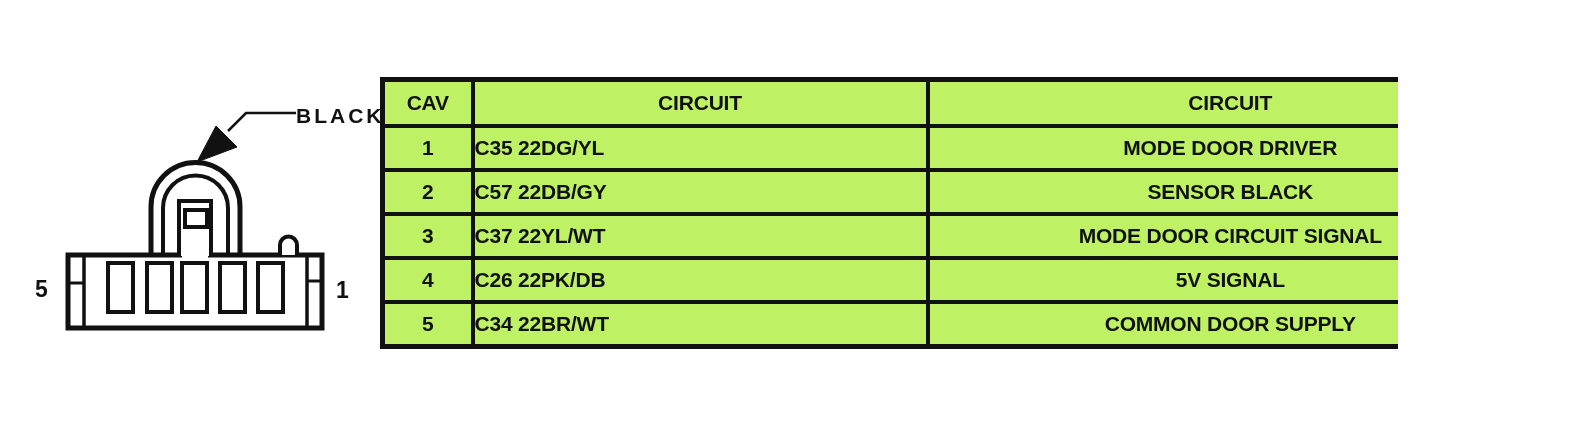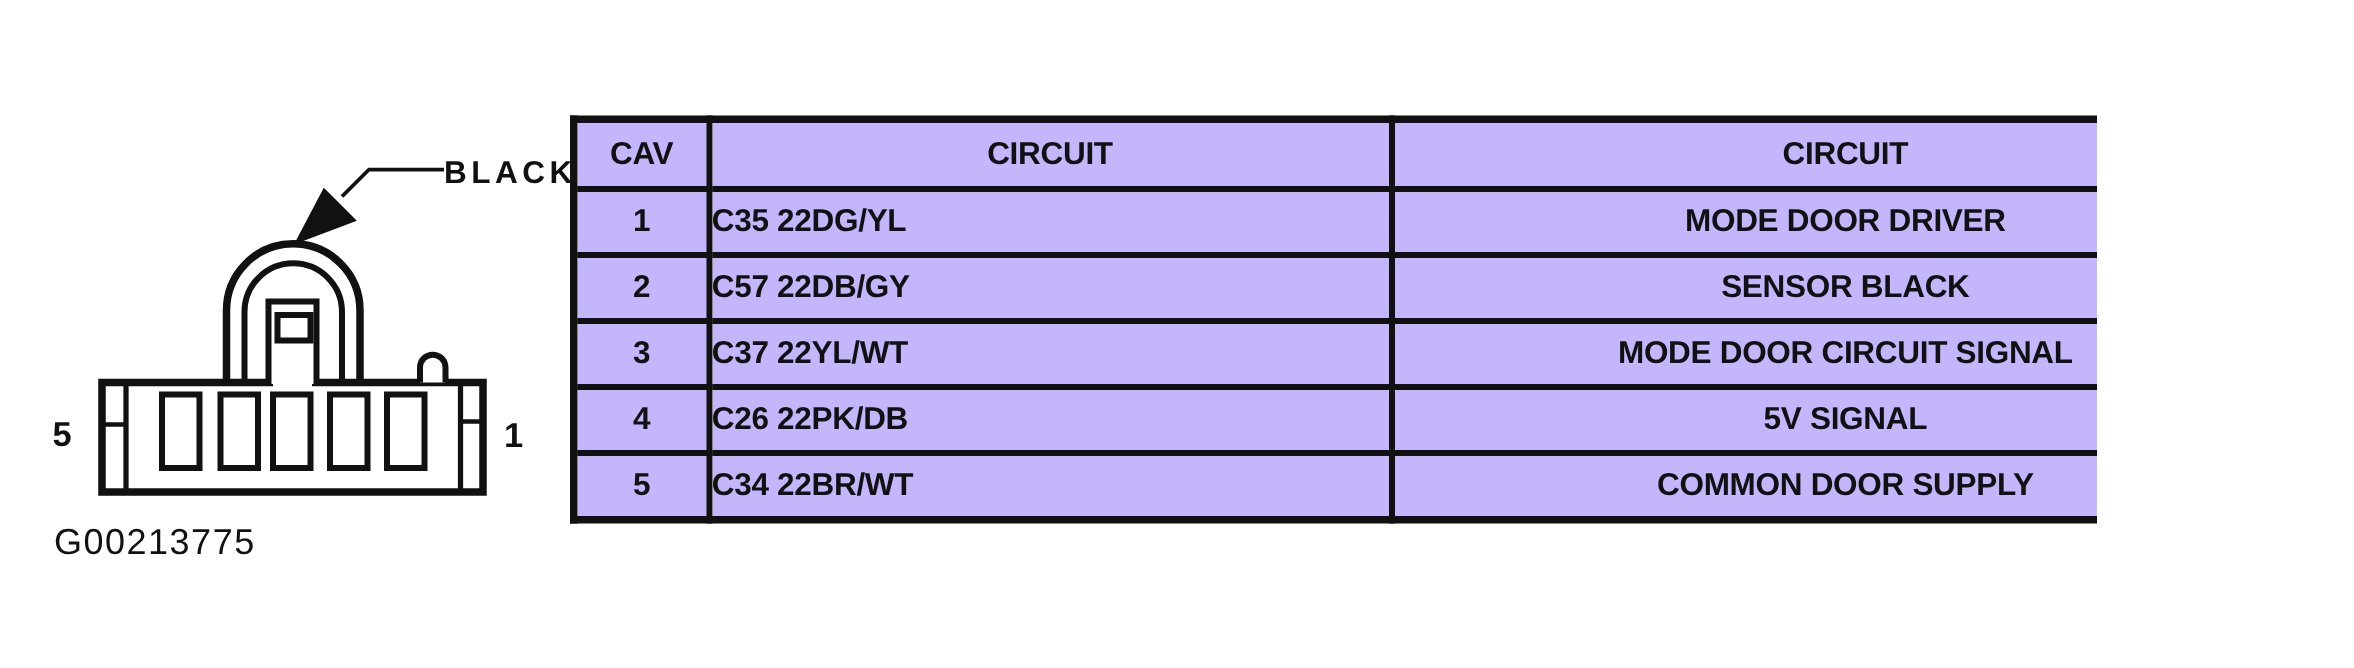--- a/index.html
+++ b/index.html
@@ -67,21 +67,21 @@
     border-collapse: collapse;
     table-layout: fixed;
   }
   .pinout-table td, .pinout-table th {
     border: 4px solid #111111;
     padding: 0;
     font-size: 21px;
     font-weight: bold;
     letter-spacing: -0.2px;
     color: #111111;
-    background: #c4b5fd;
+    background: #bef264;
     overflow: hidden;
   }
   .pinout-table {
     border: 5px solid #111111;
   }
   .col-cav   { width: 90px;  }
   .col-circ  { width: 455px; }
   .col-func  { width: 606px; }
   .pinout-table thead th { height: 42px; text-align: center; vertical-align: middle; }
   .pinout-table tbody tr { height: 44px; }
@@ -122,21 +122,20 @@
     <rect x="220" y="263" width="25" height="49" fill="#ffffff" stroke="#111111" stroke-width="4"></rect>
     <rect x="258" y="263" width="25" height="49" fill="#ffffff" stroke="#111111" stroke-width="4"></rect>
 
     <polyline points="296,113 246,113 228,131" fill="none" stroke="#111111" stroke-width="2.5"></polyline>
     <polygon points="197,162 216,126 237,147" fill="#111111" stroke="#111111"></polygon>
   </svg>
 
   <span class="lbl lbl-black">BLACK</span>
   <span class="lbl lbl-pin5">5</span>
   <span class="lbl lbl-pin1">1</span>
-  <span class="lbl lbl-figcode">G00213775</span>
 
   <table class="pinout-table">
     <colgroup>
       <col class="col-cav">
         <col class="col-circ">
         <col class="col-func">
     </colgroup>
     <thead>
       <tr>
         <th>CAV</th>

